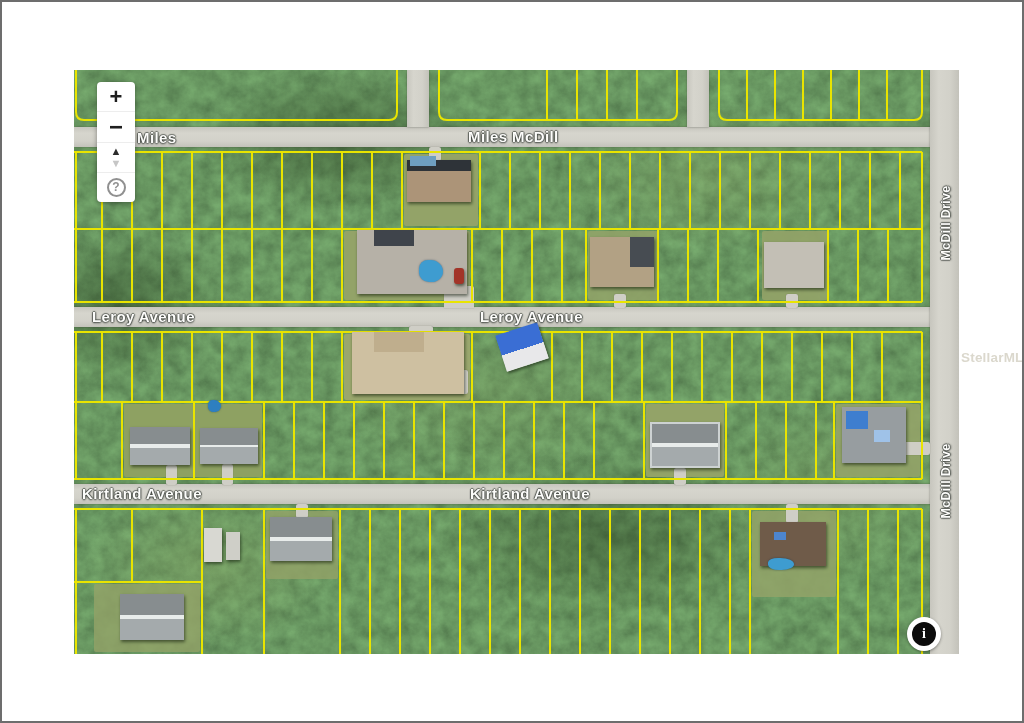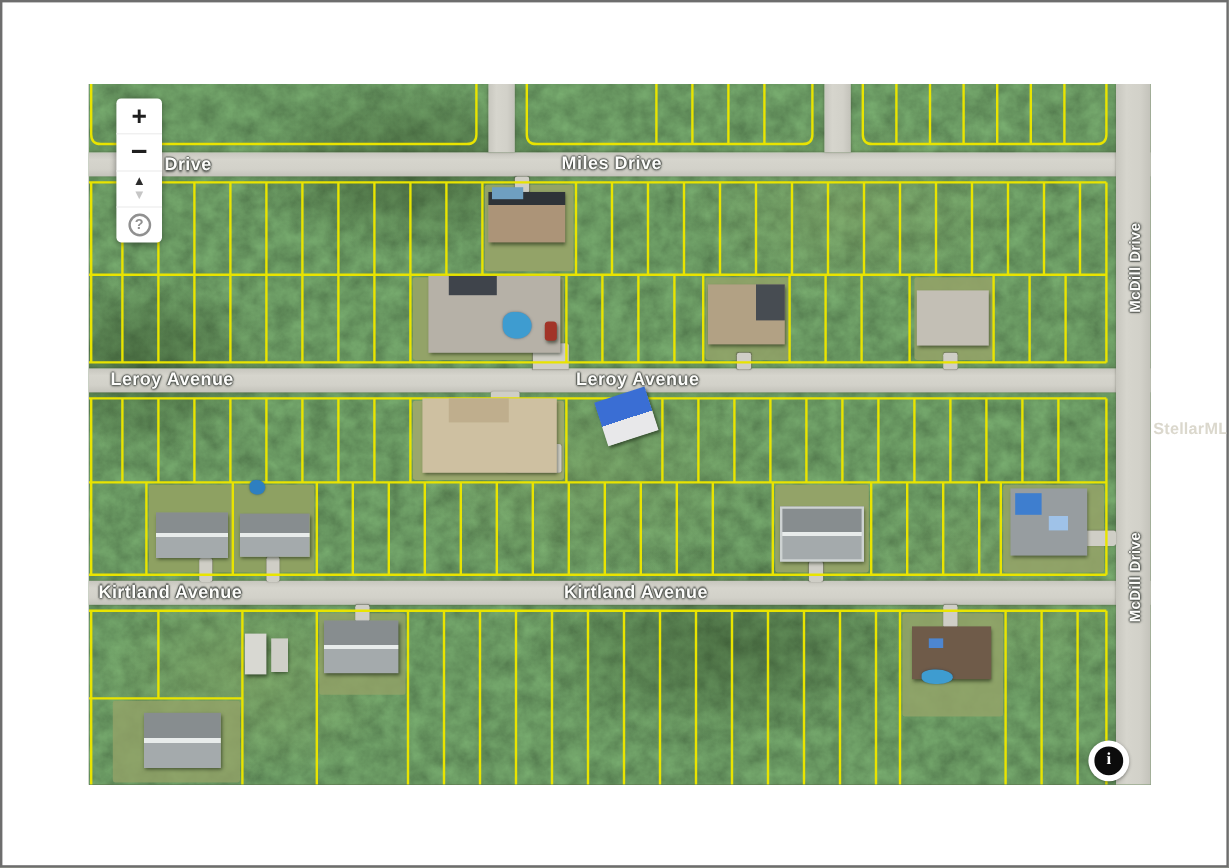--- a/index.html
+++ b/index.html
@@ -184,22 +184,22 @@
   <div class="house gable" style="left:196px;top:447px;width:62px;height:44px"></div>
   <div class="house" style="left:130px;top:458px;width:18px;height:34px;background:#d8d8d2"></div>
   <div class="house" style="left:152px;top:462px;width:14px;height:28px;background:#cfcfc8"></div>
 
   <div class="house" style="left:686px;top:452px;width:66px;height:44px;background:#6f5b49"></div>
   <div class="house" style="left:700px;top:462px;width:12px;height:8px;background:#4d86d0;box-shadow:none"></div>
   <div class="pool" style="left:694px;top:488px;width:26px;height:12px"></div>
 
   <div class="house gable" style="left:46px;top:524px;width:64px;height:46px"></div>
 
-  <div class="slabel" style="left:63px;top:59px">Drive</div>
-  <div class="slabel" style="left:394px;top:58px">Miles Drive</div>
+  <div class="slabel" style="left:63px;top:59px">Miles</div>
+  <div class="slabel" style="left:394px;top:58px">Miles McDill</div>
   <div class="slabel" style="left:18px;top:238px">Leroy Avenue</div>
   <div class="slabel" style="left:406px;top:238px">Leroy Avenue</div>
   <div class="slabel" style="left:8px;top:415px">Kirtland Avenue</div>
   <div class="slabel" style="left:396px;top:415px">Kirtland Avenue</div>
   <div class="slabel vlabel" style="left:827px;top:146px">McDill Drive</div>
   <div class="slabel vlabel" style="left:827px;top:404px">McDill Drive</div>
 
   <div class="ctrl-panel">
     <div class="ctrl-btn">+</div>
     <div class="ctrl-btn" style="font-size:24px">−</div>

